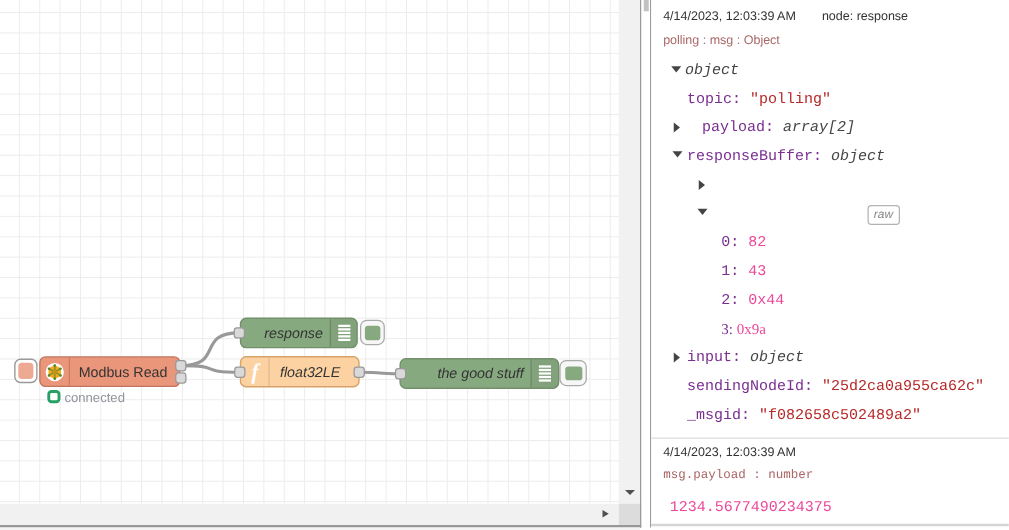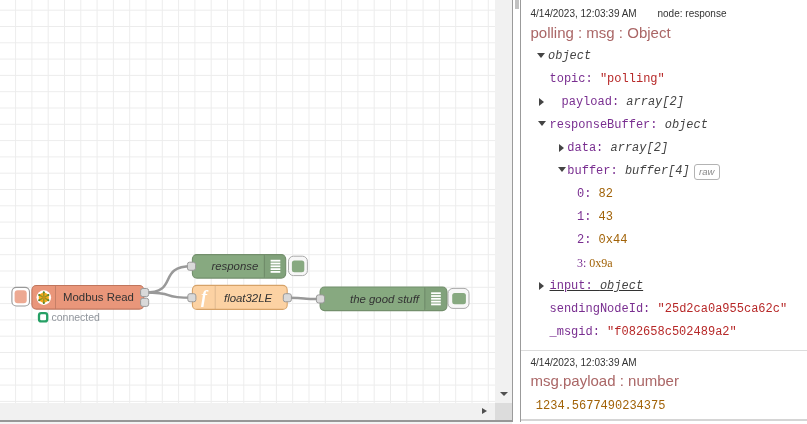--- a/index.html
+++ b/index.html
@@ -5,23 +5,23 @@
   html,body{margin:0;padding:0;}
   body{width:807px;height:424px;position:relative;overflow:hidden;background:#fff;
        font-family:"Liberation Sans",sans-serif;}
   .abs{position:absolute;}
   
   #debug{position:absolute;left:521px;top:0;width:286px;height:424px;background:#fff;}
   .drow{position:absolute;white-space:pre;font-family:"Liberation Mono",monospace;
         font-size:12px;line-height:16px;color:#333;}
   .k{color:#792e90;}
   .s{color:#b72828;}
-  .n{color:#a16207;}
+  .n{color:#ec4899;}
   .t{font-style:italic;color:#444;}
-  .meta{font-family:"Liberation Sans",sans-serif;font-size:15px;color:#a66;}
+  .meta{font-family:"Liberation Sans",sans-serif;font-size:10px;color:#a66;}
   .hdr{font-family:Liberation Sans, sans-serif;font-size:10px;color:#333;}
   .tri-d{display:inline-block;width:0;height:0;border-left:4.5px solid transparent;
          border-right:4.5px solid transparent;border-top:5.5px solid #444;position:absolute;}
   .tri-r{display:inline-block;width:0;height:0;border-top:4.5px solid transparent;
          border-bottom:4.5px solid transparent;border-left:5.5px solid #444;position:absolute;}
 </style>
 </head>
 <body>
 
 <svg class="abs" style="left:0;top:0" width="496" height="403" viewBox="0 0 496 403">
@@ -139,37 +139,35 @@
 
   <div class="drow" style="left:28.5px;top:71px;"><span class="k">topic: </span><span class="s">"polling"</span></div>
 
   <span class="tri-r" style="left:17.5px;top:97.5px;"></span>
   <div class="drow" style="left:28.5px;top:94px;padding-left:12px;"><span class="k">payload: </span><span class="t">array[2]</span></div>
 
   <span class="tri-d" style="left:16.5px;top:121px;"></span>
   <div class="drow" style="left:28.5px;top:117px;"><span class="k">responseBuffer: </span><span class="t">object</span></div>
 
   <span class="tri-r" style="left:37.5px;top:143.5px;"></span>
-  <div class="drow" style="left:46.3px;top:140px;"><span class="k">data: </span><span class="t">array[2]</span></div>
 
   <span class="tri-d" style="left:36.5px;top:167px;"></span>
-  <div class="drow" style="left:46.3px;top:163px;"><span class="k">buffer: </span><span class="t">buffer[4]</span></div>
   <div class="abs" style="left:173px;top:163.5px;width:23.5px;height:14.5px;border:1px solid #b3b3b3;border-radius:3px;font-size:9.5px;font-style:italic;color:#888;text-align:center;line-height:14.5px;">raw</div>
 
   <div class="drow" style="left:56px;top:186px;"><span class="k">0: </span><span class="n">82</span></div>
   <div class="drow" style="left:56px;top:209px;"><span class="k">1: </span><span class="n">43</span></div>
   <div class="drow" style="left:56px;top:232px;"><span class="k">2: </span><span class="n">0x44</span></div>
   <div class="drow" style="left:56px;top:255px;font-family:Liberation Serif, serif;"><span class="k">3: </span><span class="n">0x9a</span></div>
 
   <span class="tri-r" style="left:17.5px;top:282px;"></span>
-  <div class="drow" style="left:28.5px;top:278px;text-decoration:underline;"><span class="k">input: </span><span class="t">object</span></div>
+  <div class="drow" style="left:28.5px;top:278px;"><span class="k">input: </span><span class="t">object</span></div>
 
   <div class="drow" style="left:28.5px;top:301px;"><span class="k">sendingNodeId: </span><span class="s">"25d2ca0a955ca62c"</span></div>
   <div class="drow" style="left:28.5px;top:324px;"><span class="k">_msgid: </span><span class="s">"f082658c502489a2"</span></div>
 
   <div class="abs" style="left:0;top:349.8px;width:286px;height:1.2px;background:#dcdcdc;"></div>
 
   <div class="drow hdr" style="left:9.5px;top:354.5px;">4/14/2023, 12:03:39 AM</div>
-  <div class="drow meta" style="left:9.5px;top:372.5px;">msg.payload : number</div>
+  <div class="drow meta" style="left:9.5px;top:372.5px;font-family:Liberation Mono, monospace;">msg.payload : number</div>
   <div class="drow n" style="left:14.8px;top:398px;text-align:center;">1234.5677490234375</div>
 
   <div class="abs" style="left:0;top:419.4px;width:286px;height:1.3px;background:#d5d5d5;"></div>
 </div>
 
 </body></html>

